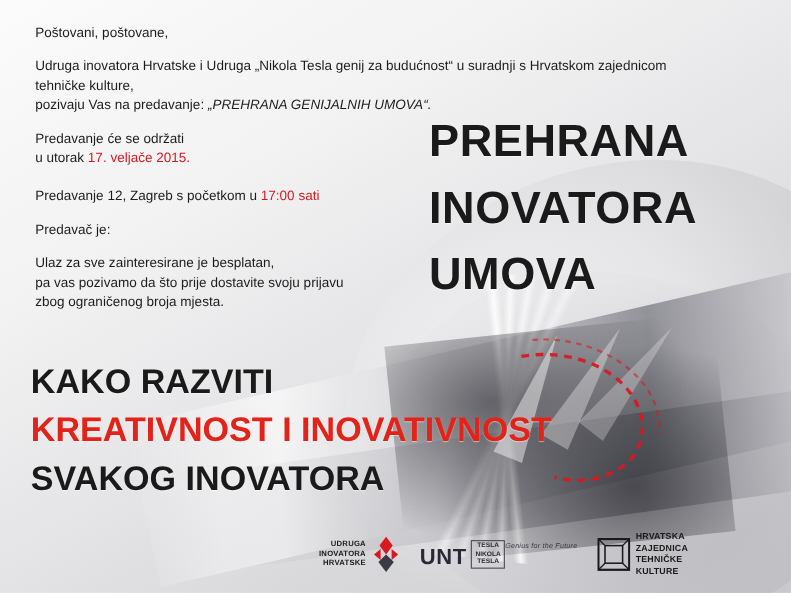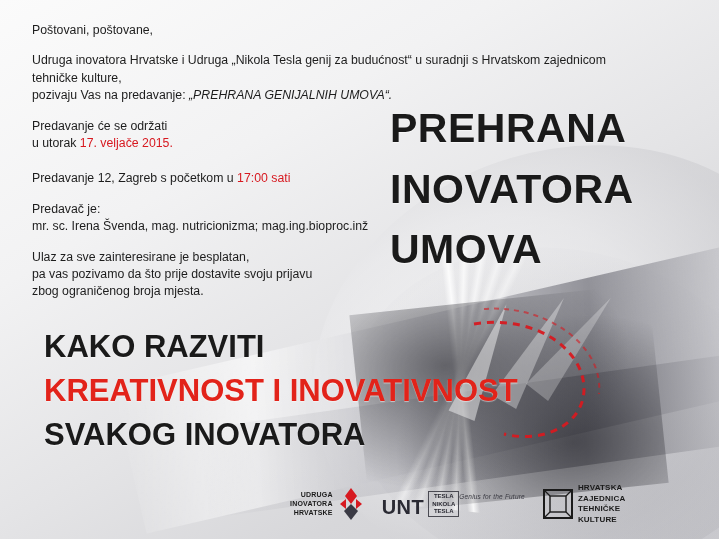--- a/index.html
+++ b/index.html
@@ -129,21 +129,21 @@
     letter-spacing: 0.5px;
     line-height: 1.48;
     text-align: left;
     text-shadow: 0 1px 1px rgba(255,255,255,0.6);
   }
   .big-title div { white-space: nowrap; }
 
   
   .slogan {
     position: absolute;
-    left: 44px;
+    left: 28px;
     top: 325px;
     font-weight: bold;
     font-size: 31px;
     line-height: 1.42;
     color: #1a1a1a;
     text-shadow: 0 1px 1px rgba(255,255,255,0.5);
   }
   .slogan .l2 { color: #e2231a; }
 
   
@@ -229,21 +229,20 @@
       <span>pozivaju Vas na predavanje: </span><span class="italic">„PREHRANA GENIJALNIH UMOVA“.</span>
     </p>
     <p>
       <span>Predavanje će se održati</span><br>
       <span>u utorak </span><span class="red">17. veljače 2015.</span><br>
       <br>
       <span>Predavanje 12, Zagreb s početkom u </span><span class="red">17:00 sati</span>
     </p>
     <p>
       <span>Predavač je:</span><br>
-      <span>mr. sc. Irena Švenda, mag. nutricionizma; mag.ing.bioproc.inž</span>
     </p>
     <p class="tight">
       <span>Ulaz za sve zainteresirane je besplatan,</span><br>
       <span>pa vas pozivamo da što prije dostavite svoju prijavu</span><br>
       <span>zbog ograničenog broja mjesta.</span>
     </p>
   </div>
 
   <div class="big-title">
     <div>PREHRANA</div>

